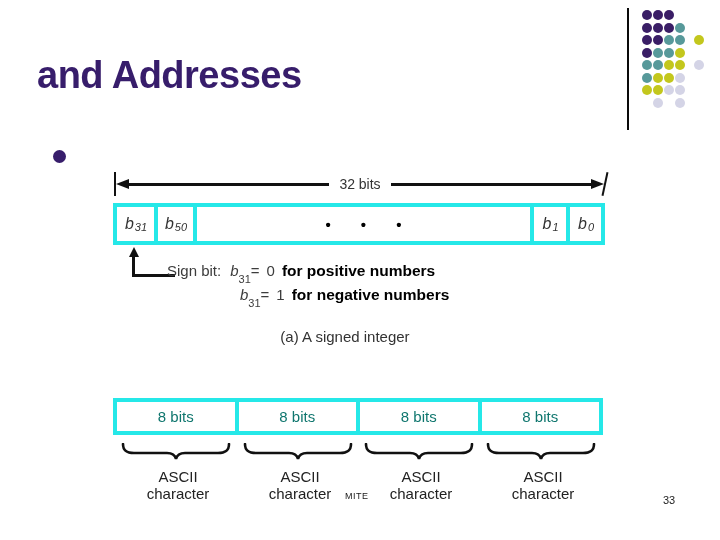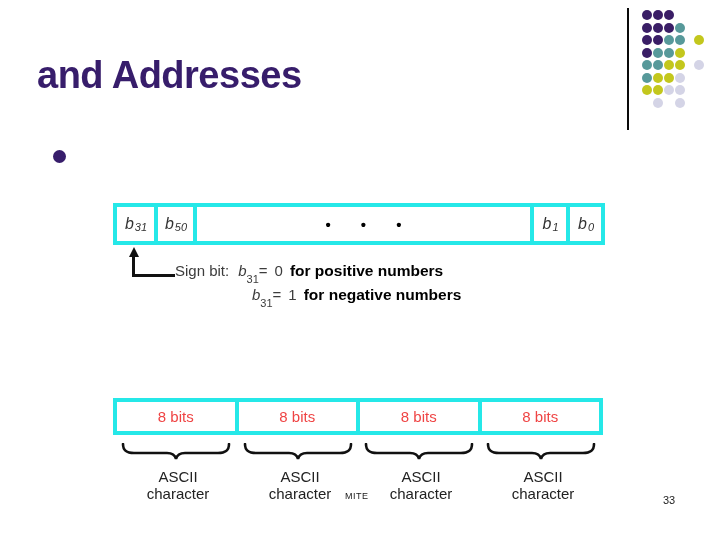--- a/index.html
+++ b/index.html
@@ -45,33 +45,33 @@
                     border-bottom:10px solid #111; }
   .conn-v { position:absolute; left:132px; top:255px; width:3px; height:22px; background:#111; }
   .conn-h { position:absolute; left:132px; top:274px; width:43px; height:3px; background:#111; }
 
   .sign-line { position:absolute; font-size:15px; color:#3c3c3c; white-space:nowrap; }
   .sign-line i { font-style:italic; }
   .sign-line sub { font-size:11px; position:relative; top:3px; }
   .sign-line .eq { margin-right:7px; }
   .sign-line .val { margin-right:7px; }
   .sign-line b { color:#000; font-weight:700; font-size:15.5px; }
-  .sign-l1 { left:175px; top:262px; }
+  .sign-l1 { left:167px; top:262px; }
   .sign-l1 .lbl { margin-right:9px; }
-  .sign-l2 { left:252px; top:286px; }
+  .sign-l2 { left:240px; top:286px; }
 
   .caption { position:absolute; font-size:15px; color:#333; text-align:center; }
   .caption-a { left:113px; top:328px; width:464px; }
   .caption-b { left:113px; top:513px; width:468px; }
 
   
   .byte-box { position:absolute; left:113px; top:398px; width:490px; height:37px;
               background:var(--accent); padding:4px; display:flex; gap:4px; }
   .byte-cell { flex:1 1 0; background:#fff; display:flex; align-items:center; justify-content:center;
-               font-size:15px; color:#ef4444; }
+               font-size:15px; color:#0f766e; }
 
   .brace { position:absolute; top:443px; width:112px; height:17px; }
   .ascii-label { position:absolute; top:468px; width:122px; text-align:center;
                  font-size:15px; line-height:17px; color:#222; }
 
   .watermark { position:absolute; left:345px; top:491px; font-size:9px; letter-spacing:0.5px;
                color:#1a1a1a; font-weight:500; }
   .page-num { position:absolute; left:663px; top:494px; font-size:11px; color:#222; }
 </style>
 </head>
@@ -114,20 +114,29 @@
       <div class="dot" style="left: 0px; top: 75px; background: rgb(195, 199, 29);"></div>
       <div class="dot" style="left: 11px; top: 75px; background: rgb(195, 199, 29);"></div>
       <div class="dot" style="left: 22px; top: 75px; background: rgb(212, 212, 230);"></div>
       <div class="dot" style="left: 33px; top: 75px; background: rgb(212, 212, 230);"></div>
       <div class="dot" style="left: 11px; top: 87.5px; background: rgb(212, 212, 230);"></div>
       <div class="dot" style="left: 33px; top: 87.5px; background: rgb(212, 212, 230);"></div>
     </div>
 
   <div class="bullet-dot"></div>
 
+  <div class="dim">
+    <div class="tick"></div>
+    <div class="arrow-l"></div>
+    <div class="dim-seg"></div>
+    <div class="dim-label">32 bits</div>
+    <div class="dim-seg"></div>
+    <div class="arrow-r"></div>
+    <div class="tick slant"></div>
+  </div>
 
   <div class="word-box">
     <div class="cell" style="flex:0 0 37px;">
       <span>b</span>
         <sub>31</sub>
     </div>
     <div class="cell" style="flex:0 0 35px;">
       <span>b</span>
         <sub>50</sub>
     </div>
@@ -148,20 +157,21 @@
   <div class="conn-v"></div>
   <div class="conn-h"></div>
 
   <div class="sign-line sign-l1">
     <span class="lbl">Sign bit:</span><i>b</i><sub>31</sub><span class="eq">=</span><span class="val">0</span><b>for positive numbers</b>
   </div>
   <div class="sign-line sign-l2">
     <i>b</i><sub>31</sub><span class="eq">=</span><span class="val">1</span><b>for negative numbers</b>
   </div>
 
+  <div class="caption caption-a">(a) A signed integer</div>
 
   <div class="byte-box">
     <div class="byte-cell">8 bits</div>
     <div class="byte-cell">8 bits</div>
     <div class="byte-cell">8 bits</div>
     <div class="byte-cell">8 bits</div>
   </div>
 
   <svg class="brace" style="left:120px;" viewBox="0 0 112 17">
     <path d="M3,1 C3,8 7,10 14,10 L47,10 C52,10 55,12 56,16 C57,12 60,10 65,10 L98,10 C105,10 109,8 109,1" fill="none" stroke="#111" stroke-width="2.6" stroke-linecap="round"></path>

